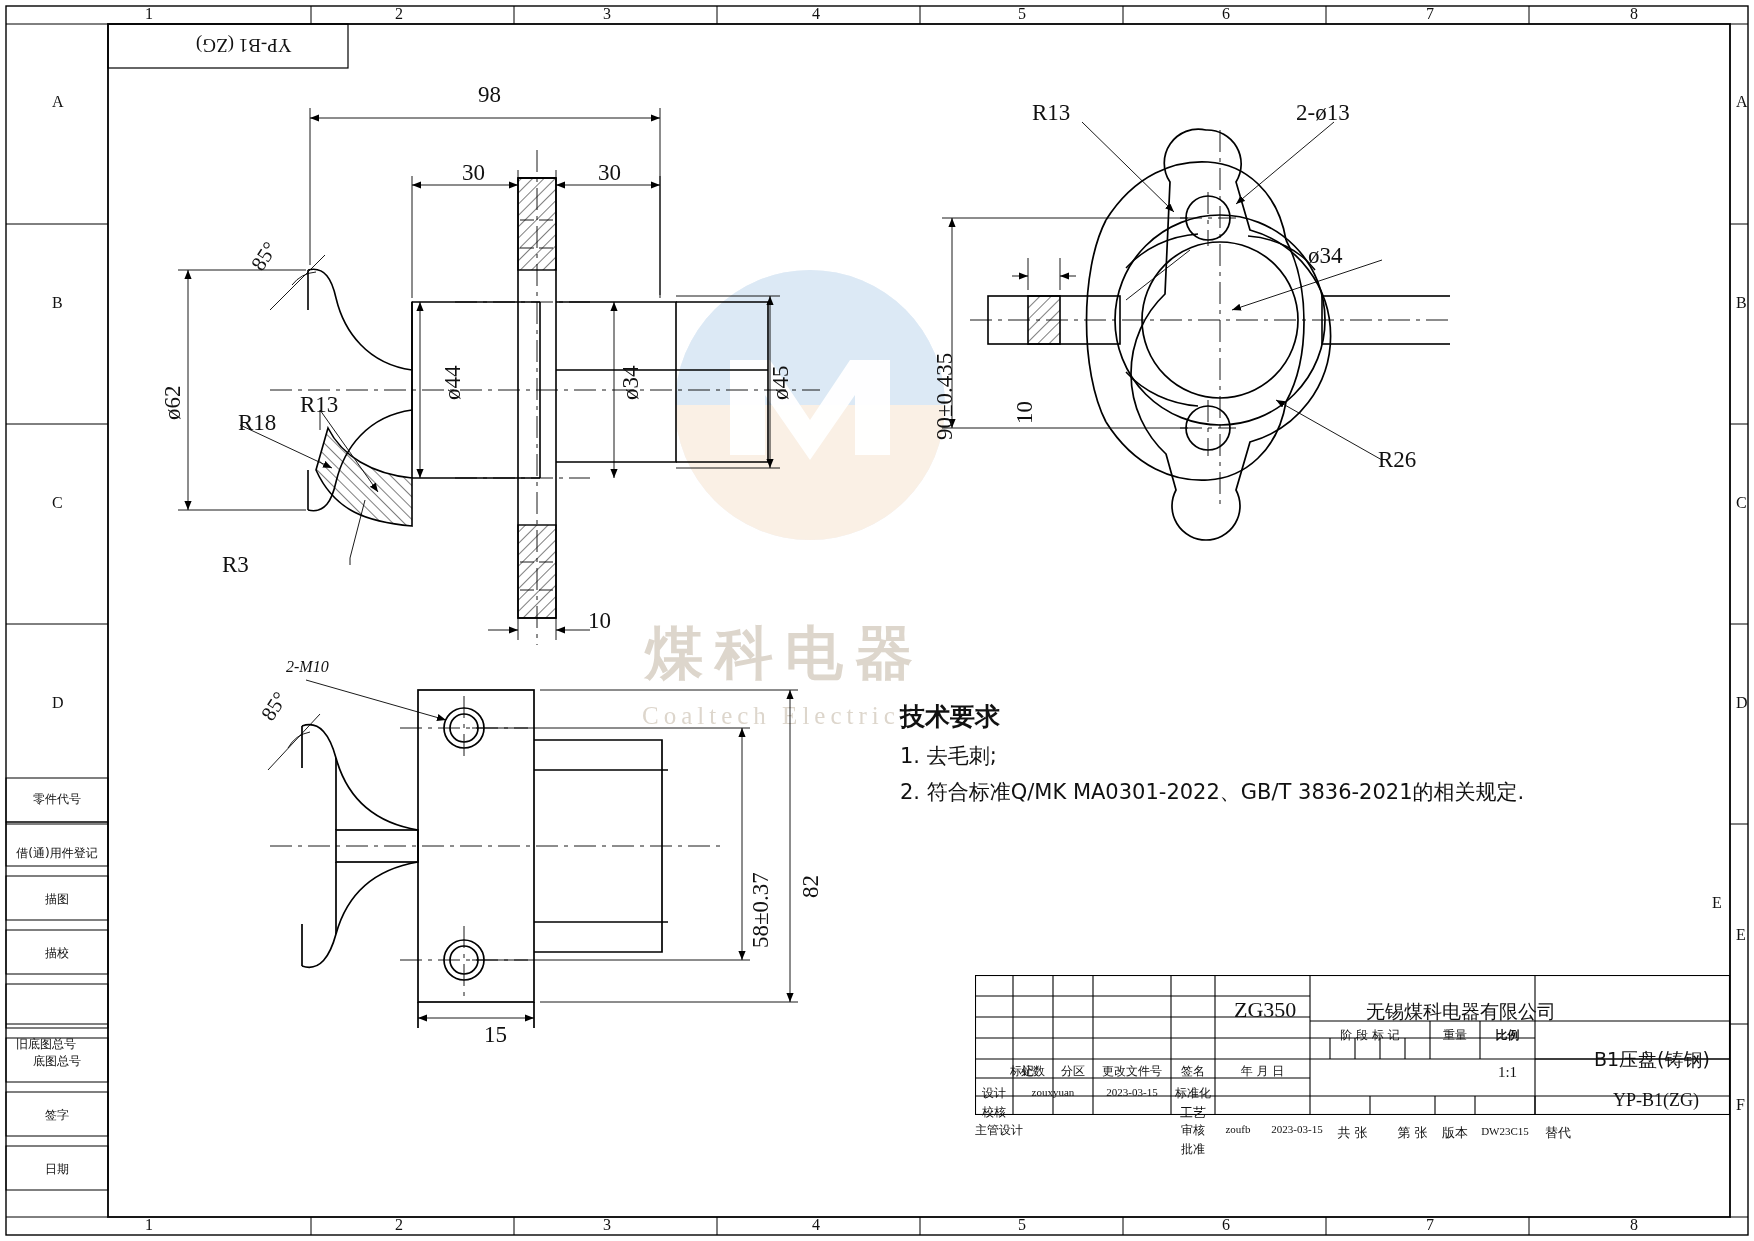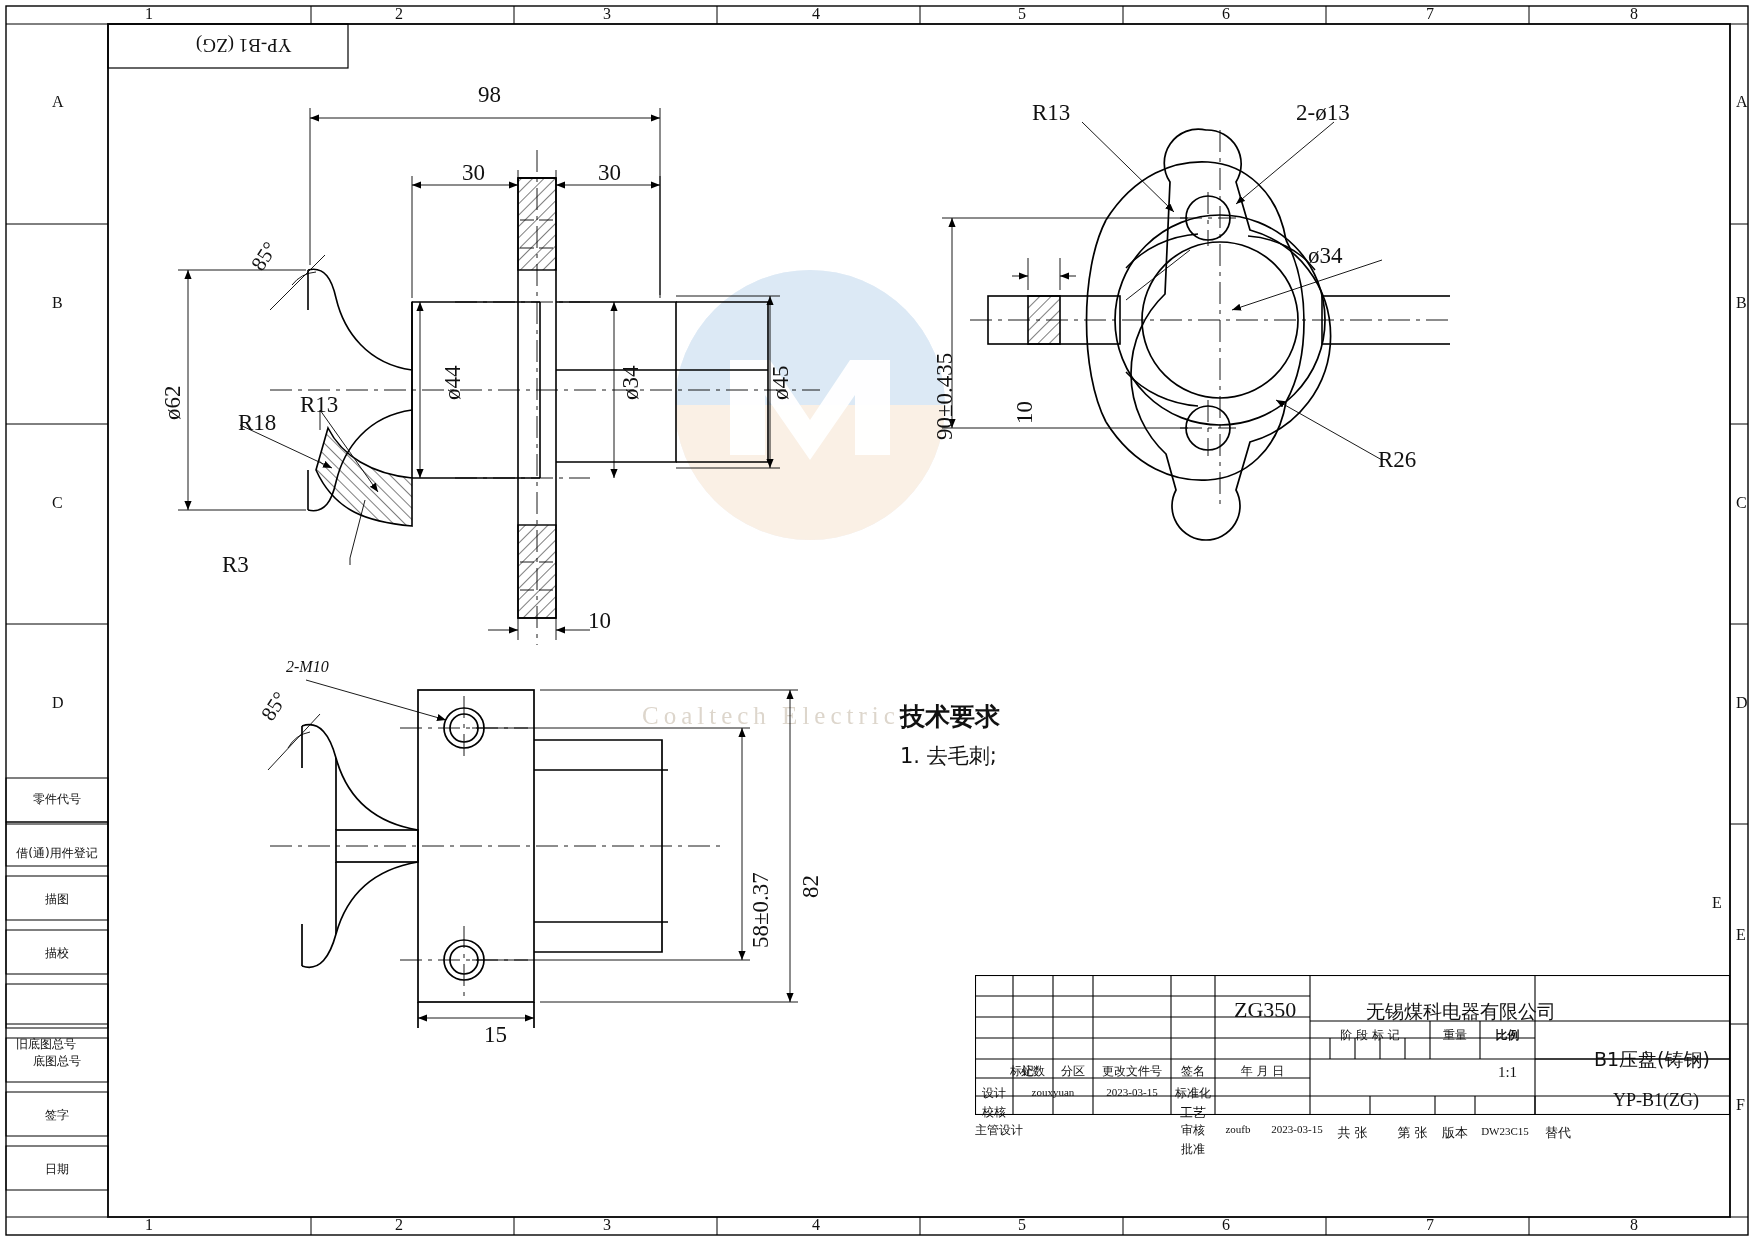--- a/index.html
+++ b/index.html
@@ -113,20 +113,21 @@
   <div class="txt cn center" style="left:6px;top:1053px;width:102px;font-size:12px;">底图总号</div>
   <div class="txt cn center" style="left:6px;top:1107px;width:102px;font-size:12px;">签字</div>
   <div class="txt cn center" style="left:6px;top:1161px;width:102px;font-size:12px;">日期</div>
 
   <svg class="abs" style="left:660px;top:255px;" width="300" height="300">
     <circle cx="150" cy="150" r="135" fill="#eef3f8"></circle>
     <path d="M15 150 A135 135 0 0 1 285 150 Z" fill="#dce9f5"></path>
     <path d="M15 150 A135 135 0 0 0 285 150 Z" fill="#fbeee2" opacity="0.85"></path>
     <path d="M70 200 L70 105 L110 105 L150 165 L190 105 L230 105 L230 200 L195 200 L195 140 L150 205 L105 140 L105 200 Z" fill="#ffffff" opacity="0.95"></path>
   </svg>
+  <div class="txt cn" style="left:645px;top:615px;font-size:58px;color:#ddd6cc;letter-spacing:12px;font-weight:bold;">煤科电器</div>
   <div class="txt" style="left:642px;top:702px;font-size:25px;color:#ddd6cc;letter-spacing:5px;">Coaltech Electric</div>
 
   <svg class="abs" style="left:120px;top:70px;" width="800" height="620">
     <defs>
       <pattern id="hatchA" width="8" height="8" patternTransform="rotate(45)" patternUnits="userSpaceOnUse">
         <line x1="0" y1="0" x2="0" y2="8" stroke="#000" stroke-width="1"></line>
       </pattern>
       <pattern id="hatchB" width="8" height="8" patternTransform="rotate(-45)" patternUnits="userSpaceOnUse">
         <line x1="0" y1="0" x2="0" y2="8" stroke="#000" stroke-width="1"></line>
       </pattern>
@@ -409,20 +410,21 @@
   </svg>
 
   <div class="txt" style="left:286px;top:658px;font-size:16px;font-style:italic;">2-M10</div>
   <div class="txt" style="left:256px;top:712px;font-size:21px;transform:rotate(-57deg);transform-origin:0 0;">85°</div>
   <div class="txt rot90" style="left:748px;top:948px;font-size:23px;">58±0.37</div>
   <div class="txt rot90" style="left:798px;top:898px;font-size:23px;">82</div>
   <div class="txt" style="left:484px;top:1000px;font-size:23px;margin-top:22px;">15</div>
 
   <div class="txt cn" style="left:900px;top:700px;font-size:25px;font-weight:bold;">技术要求</div>
   <div class="txt cn" style="left:900px;top:742px;font-size:21px;">1. 去毛刺;</div>
+  <div class="txt cn" style="left:900px;top:778px;font-size:21px;">2. 符合标准Q/MK MA0301-2022、GB/T 3836-2021的相关规定.</div>
 
   <svg class="abs" style="left:975px;top:975px;" width="755" height="140">
     <g stroke="#000" stroke-width="1.1" fill="none">
       <rect x="0.5" y="0.5" width="754" height="139"></rect>
 
       <line x1="0" y1="21" x2="335" y2="21"></line>
       <line x1="0" y1="42" x2="335" y2="42"></line>
       <line x1="0" y1="63" x2="335" y2="63"></line>
       <line x1="0" y1="84" x2="755" y2="84"></line>
       <line x1="0" y1="103" x2="335" y2="103"></line>

